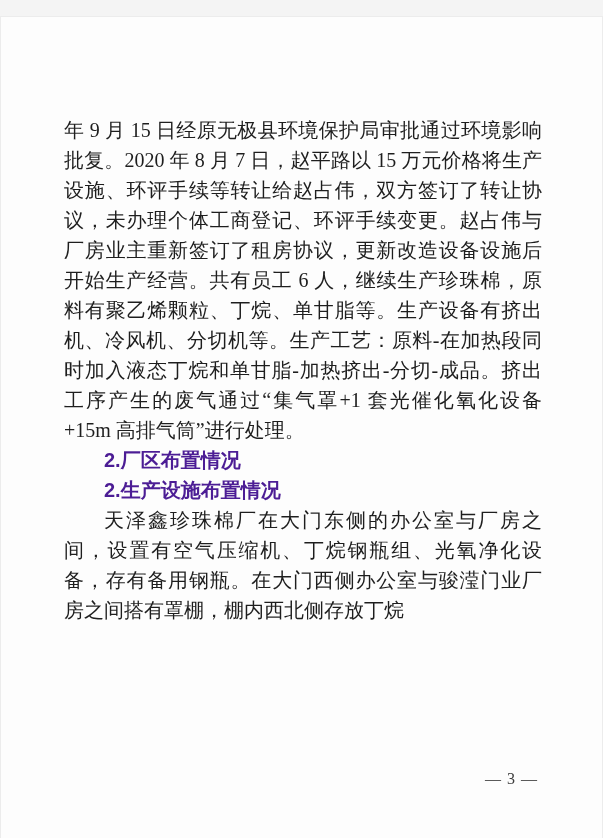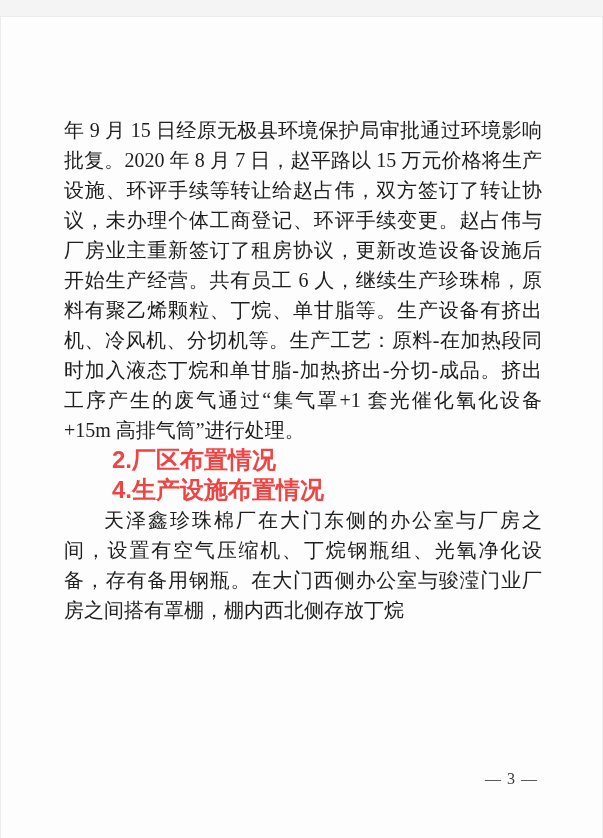--- a/index.html
+++ b/index.html
@@ -26,42 +26,42 @@
     color: #1e1e1e;
     text-align: justify;
   }
   .body-para {
     text-indent: 2em;
   }
   .body-para.no-indent {
     text-indent: 0;
   }
   .heading {
-    font-size: 24px;
+    font-size: 20px;
     line-height: 30px;
     font-weight: bold;
     font-family: "Liberation Sans", "DejaVu Sans", sans-serif;
     text-indent: 2em;
     text-align: left;
-    color: #ef4444;
+    color: #4c1d95;
   }
   .page-number {
     position: absolute;
     top: 752px;
     right: 64px;
     font-size: 16px;
     line-height: 20px;
     color: #3c3c3c;
     letter-spacing: 1px;
   }
 </style>
 </head>
 <body>
 
 <div class="page">
   <div class="content">
     <p class="body-para no-indent">年 9 月 15 日经原无极县环境保护局审批通过环境影响批复。2020 年 8 月 7 日，赵平路以 15 万元价格将生产设施、环评手续等转让给赵占伟，双方签订了转让协议，未办理个体工商登记、环评手续变更。赵占伟与厂房业主重新签订了租房协议，更新改造设备设施后开始生产经营。共有员工 6 人，继续生产珍珠棉，原料有聚乙烯颗粒、丁烷、单甘脂等。生产设备有挤出机、冷风机、分切机等。生产工艺：原料-在加热段同时加入液态丁烷和单甘脂-加热挤出-分切-成品。挤出工序产生的废气通过“集气罩+1 套光催化氧化设备+15m 高排气筒”进行处理。</p>
     <h2 class="heading">2.厂区布置情况</h2>
-    <h2 class="heading">4.生产设施布置情况</h2>
+    <h2 class="heading">2.生产设施布置情况</h2>
     <p class="body-para">天泽鑫珍珠棉厂在大门东侧的办公室与厂房之间，设置有空气压缩机、丁烷钢瓶组、光氧净化设备，存有备用钢瓶。在大门西侧办公室与骏滢门业厂房之间搭有罩棚，棚内西北侧存放丁烷</p>
   </div>
   <div class="page-number">— 3 —</div>
 </div>
 
 </body></html>

